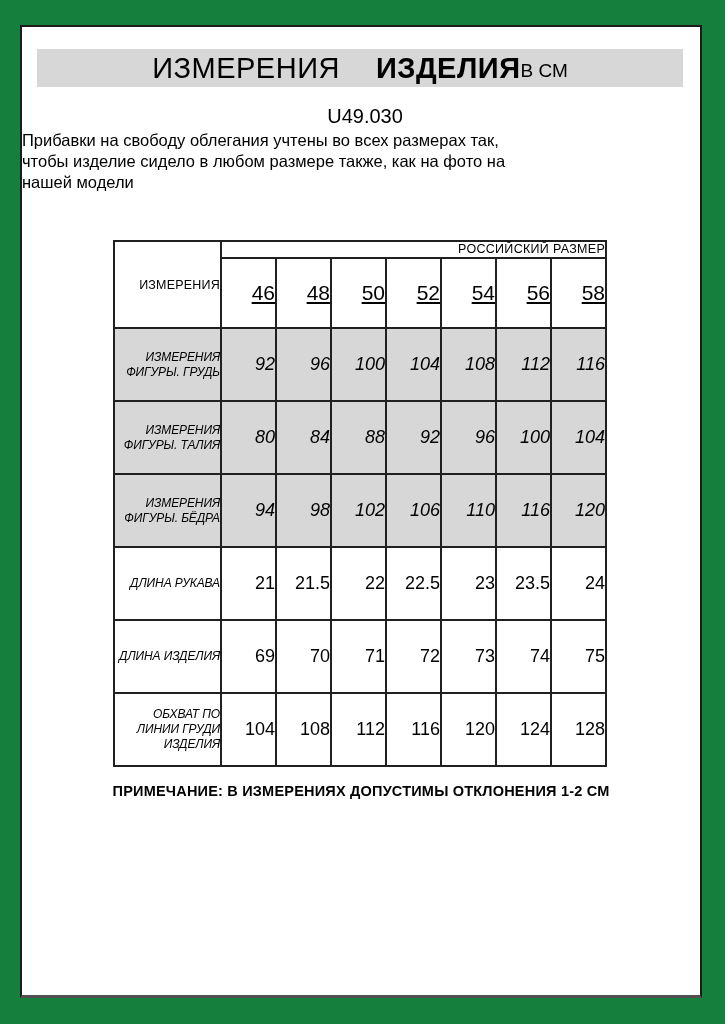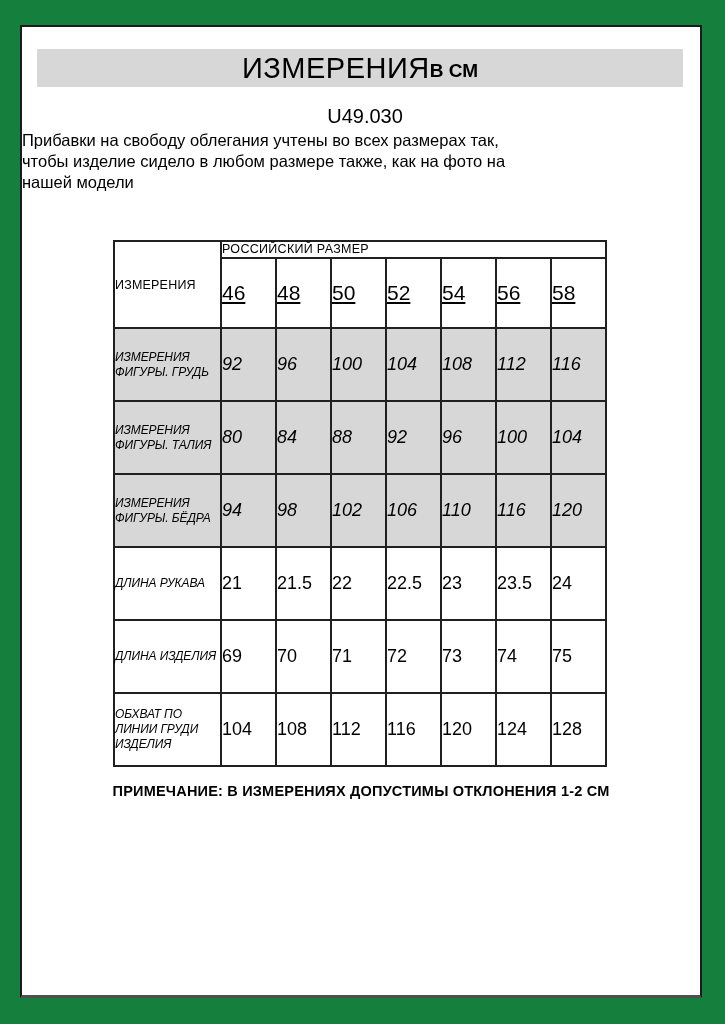--- a/index.html
+++ b/index.html
@@ -48,21 +48,21 @@
   }
   .title-bold {
     font-size: 29px;
     font-weight: 700;
     letter-spacing: 0.5px;
     margin-left: 36px;
     white-space: nowrap;
   }
   .title-units {
     font-size: 19px;
-    font-weight: 700;
+    font-weight: 400;
     margin-top: 5px;
     white-space: nowrap;
   }
   .model-code {
     position: absolute;
     left: 8px;
     right: 0;
     top: 78px;
     text-align: center;
     font-size: 20px;
@@ -81,21 +81,21 @@
   table.size-table {
     position: absolute;
     left: 91px;
     top: 213px;
     width: 492px;
     border-collapse: collapse;
     table-layout: fixed;
   }
   table.size-table th, table.size-table td {
     border: 2px solid #202020;
-    text-align: left;
+    text-align: right;
     vertical-align: middle;
     padding: 0;
     font-weight: 400;
   }
   tr.hdr-size-system { height: 17px; }
   th.ru-size {
     font-size: 12.5px;
     line-height: 13px;
     letter-spacing: 0.3px;
   }
@@ -135,20 +135,21 @@
   }
 </style>
 </head>
 <body>
 
 <div class="page">
   <div class="frame">
 
     <div class="title-bar">
       <span class="title-main">ИЗМЕРЕНИЯ</span>
+      <span class="title-bold">ИЗДЕЛИЯ</span>
       <span class="title-units">В СМ</span>
     </div>
 
     <div class="model-code">U49.030</div>
 
     <div class="intro">
       <div>Прибавки на свободу облегания учтены во всех размерах так,</div>
       <div>чтобы изделие сидело в любом размере также, как на фото на</div>
       <div>нашей модели</div>
     </div>

